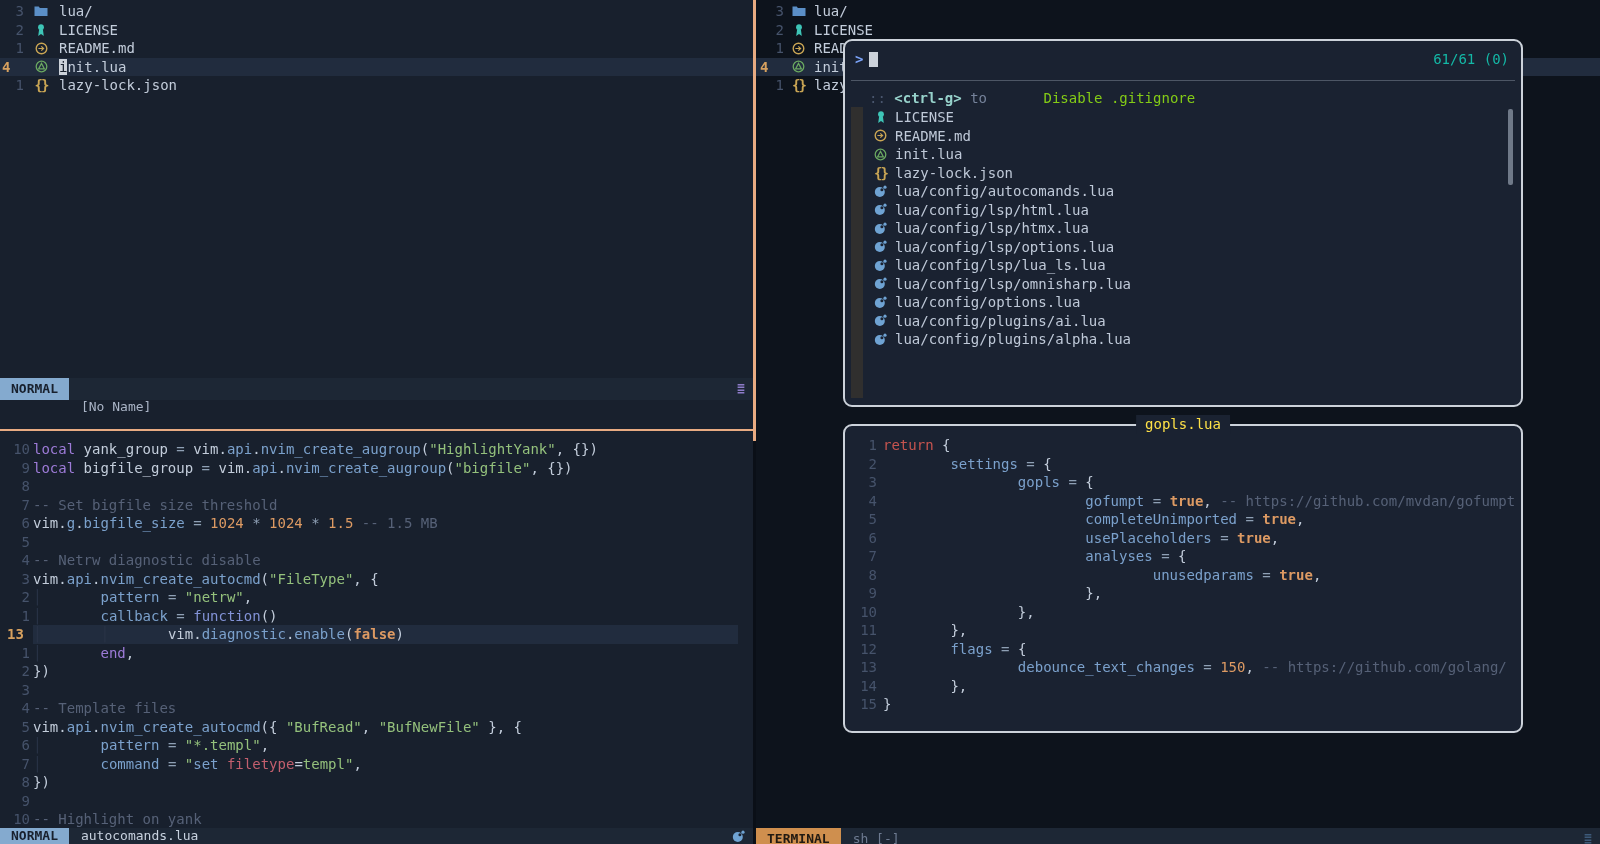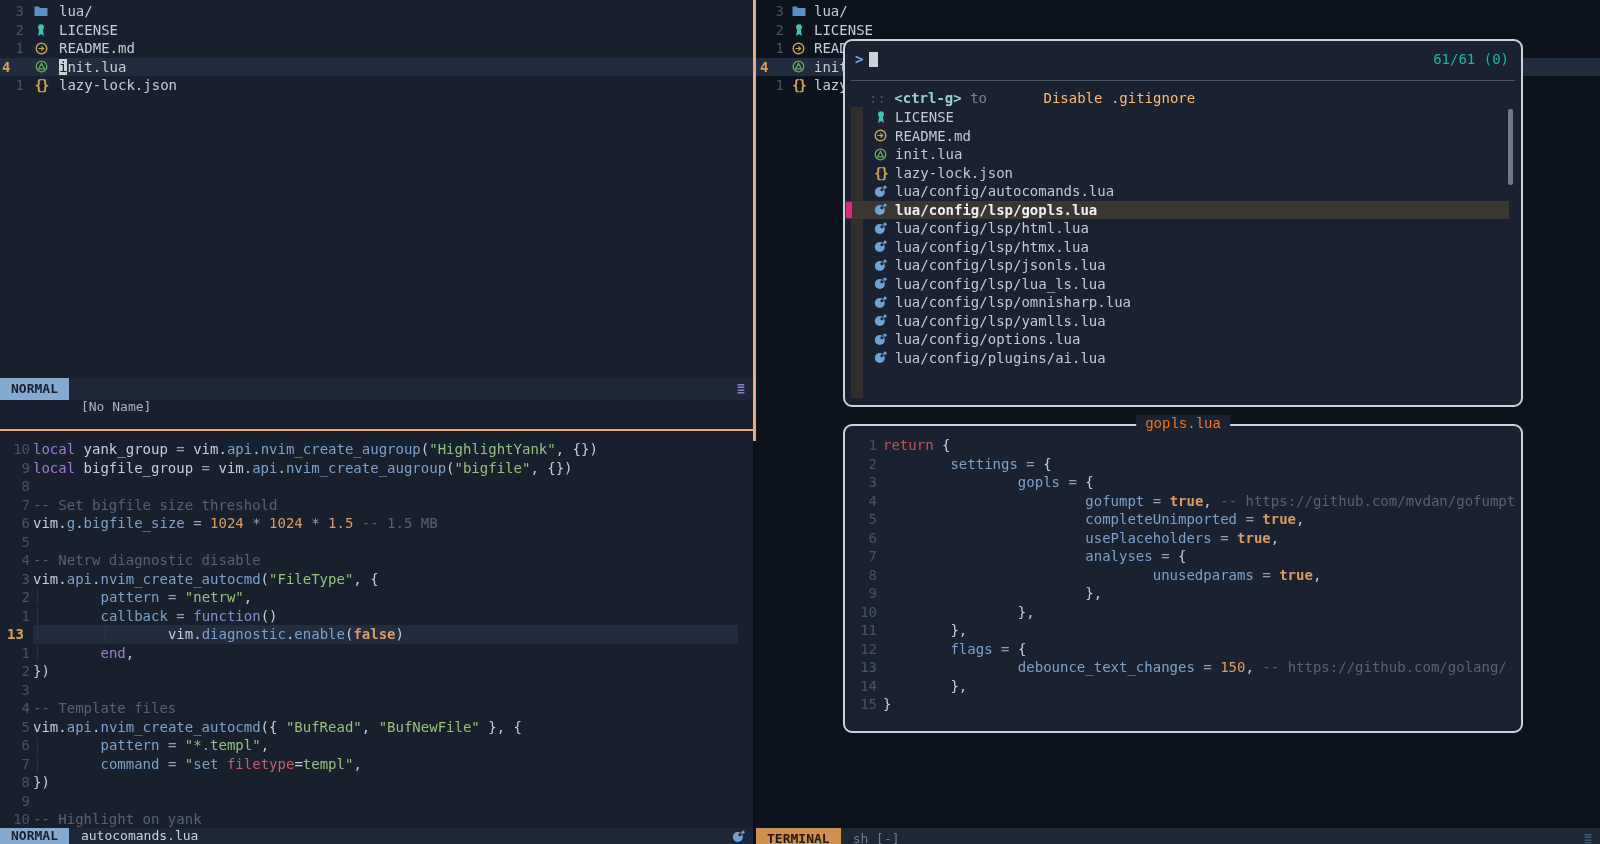--- a/index.html
+++ b/index.html
@@ -59,21 +59,21 @@
   .fzf-header{ position:absolute; left:24px; top:48px; height:18.5px; white-space:pre; }
   .fzf-gutter{ position:absolute; left:6px; width:12px; top:66px; bottom:7px; background:#302f2e; }
   .fzf-list{ position:absolute; left:0; right:0; top:67px; }
   .fzf-row{ position:relative; display:flex; align-items:center; height:18.5px; padding-left:28px; margin-right:12px; color:#bfc9d8; }
   .fzf-row.selected{ background:#3a3631; color:#edf1f6; font-weight:bold; }
   .fzf-row.selected::before{ content:""; position:absolute; left:1px; top:1px; bottom:1px; width:6px; background:#e0267e; }
   .fzf-icon{ width:15px; display:inline-flex; justify-content:center; }
   .fzf-name{ margin-left:7px; white-space:pre; }
   .fzf-scrollbar{ position:absolute; right:8px; top:68px; width:5px; height:76px; background:#6f7988; border-radius:2px; }
   .preview{ left:843px; top:424px; width:680px; height:309px; }
-  .pv-title{ position:absolute; top:-11px; left:50%; transform:translateX(-50%); background:#1a2231; padding:0 9px; color:#f97316; white-space:pre;font-family:Liberation Mono, monospace; }
+  .pv-title{ position:absolute; top:-11px; left:50%; transform:translateX(-50%); background:#1a2231; padding:0 9px; color:#fde047; white-space:pre; }
   .pv-list{ position:absolute; left:0; right:2px; top:10px; }
   .pv-row{ display:flex; height:18.5px; }
   .pv-lnum{ flex:0 0 32px; text-align:right; color:#46536b; }
   .pv-text{ margin-left:6px; flex:1; white-space:pre; overflow:hidden; }
   
   .ic{ display:inline-flex; }
   .icon-json-text{ color:#c9a554; font-weight:bold; letter-spacing:-2px; }
   .tree-glyph{ color:#8d7bc8; font-weight:bold; }
   .list-glyph{ color:#3d5a7a; font-weight:bold; }
 </style>
@@ -299,21 +299,21 @@
   <div class="vsep-dark"></div>
   <div class="hsep-orange"></div>
 
   <div class="popup fzf">
     <div class="fzf-prompt-row">
       <span class="fzf-caret">&gt;</span>
       <span class="fzf-cursor"></span>
       <span class="fzf-counter">61/61 (0)</span>
     </div>
     <div class="fzf-sep"></div>
-    <div class="fzf-header"><span style="color:#49566e;">::</span><span> </span><span style="color:#97d2cb; font-weight:bold;">&lt;ctrl-g&gt;</span><span style="color:#75829a;"> to </span><span style="color:#fdba74;padding-left:48px;">Disable .gitignore</span></div>
+    <div class="fzf-header"><span style="color:#49566e;">::</span><span> </span><span style="color:#97d2cb; font-weight:bold;">&lt;ctrl-g&gt;</span><span style="color:#75829a;"> to </span><span style="color:#84cc16;padding-left:48px;">Disable .gitignore</span></div>
     <div class="fzf-gutter"></div>
     <div class="fzf-list" id="fzf-list">
         <div class="fzf-row">
           <span class="fzf-icon ic">
             <svg width="12" height="14" viewBox="0 0 12 14">
               <circle cx="6" cy="4.2" r="2.9" fill="#3ec5b7"></circle>
               <path d="M4.1 6.4 L3.2 13 L6 10.9 L8.8 13 L7.9 6.4 Z" fill="#3ec5b7"></path>
             </svg>
           </span>
           <span class="fzf-name">LICENSE</span>
@@ -345,30 +345,20 @@
         <div class="fzf-row">
           <span class="fzf-icon ic">
             <svg width="13" height="13" viewBox="0 0 13 13">
               <circle cx="5.8" cy="7" r="5" fill="#6fa3d3"></circle>
               <circle cx="11" cy="2.2" r="1.6" fill="#6fa3d3"></circle>
               <circle cx="7.9" cy="4.7" r="1.5" fill="#1a2231"></circle>
             </svg>
           </span>
           <span class="fzf-name">lua/config/autocomands.lua</span>
         </div>
-        <div class="fzf-row selected">
-          <span class="fzf-icon ic">
-            <svg width="13" height="13" viewBox="0 0 13 13">
-              <circle cx="5.8" cy="7" r="5" fill="#6fa3d3"></circle>
-              <circle cx="11" cy="2.2" r="1.6" fill="#6fa3d3"></circle>
-              <circle cx="7.9" cy="4.7" r="1.5" fill="#1a2231"></circle>
-            </svg>
-          </span>
-          <span class="fzf-name">lua/config/lsp/gopls.lua</span>
-        </div>
         <div class="fzf-row">
           <span class="fzf-icon ic">
             <svg width="13" height="13" viewBox="0 0 13 13">
               <circle cx="5.8" cy="7" r="5" fill="#6fa3d3"></circle>
               <circle cx="11" cy="2.2" r="1.6" fill="#6fa3d3"></circle>
               <circle cx="7.9" cy="4.7" r="1.5" fill="#1a2231"></circle>
             </svg>
           </span>
           <span class="fzf-name">lua/config/lsp/html.lua</span>
         </div>
@@ -383,21 +373,21 @@
           <span class="fzf-name">lua/config/lsp/htmx.lua</span>
         </div>
         <div class="fzf-row">
           <span class="fzf-icon ic">
             <svg width="13" height="13" viewBox="0 0 13 13">
               <circle cx="5.8" cy="7" r="5" fill="#6fa3d3"></circle>
               <circle cx="11" cy="2.2" r="1.6" fill="#6fa3d3"></circle>
               <circle cx="7.9" cy="4.7" r="1.5" fill="#1a2231"></circle>
             </svg>
           </span>
-          <span class="fzf-name">lua/config/lsp/jsonls.lua</span>
+          <span class="fzf-name">lua/config/lsp/options.lua</span>
         </div>
         <div class="fzf-row">
           <span class="fzf-icon ic">
             <svg width="13" height="13" viewBox="0 0 13 13">
               <circle cx="5.8" cy="7" r="5" fill="#6fa3d3"></circle>
               <circle cx="11" cy="2.2" r="1.6" fill="#6fa3d3"></circle>
               <circle cx="7.9" cy="4.7" r="1.5" fill="#1a2231"></circle>
             </svg>
           </span>
           <span class="fzf-name">lua/config/lsp/lua_ls.lua</span>
@@ -413,41 +403,41 @@
           <span class="fzf-name">lua/config/lsp/omnisharp.lua</span>
         </div>
         <div class="fzf-row">
           <span class="fzf-icon ic">
             <svg width="13" height="13" viewBox="0 0 13 13">
               <circle cx="5.8" cy="7" r="5" fill="#6fa3d3"></circle>
               <circle cx="11" cy="2.2" r="1.6" fill="#6fa3d3"></circle>
               <circle cx="7.9" cy="4.7" r="1.5" fill="#1a2231"></circle>
             </svg>
           </span>
-          <span class="fzf-name">lua/config/lsp/yamlls.lua</span>
-        </div>
-        <div class="fzf-row">
-          <span class="fzf-icon ic">
-            <svg width="13" height="13" viewBox="0 0 13 13">
-              <circle cx="5.8" cy="7" r="5" fill="#6fa3d3"></circle>
-              <circle cx="11" cy="2.2" r="1.6" fill="#6fa3d3"></circle>
-              <circle cx="7.9" cy="4.7" r="1.5" fill="#1a2231"></circle>
-            </svg>
-          </span>
           <span class="fzf-name">lua/config/options.lua</span>
         </div>
         <div class="fzf-row">
           <span class="fzf-icon ic">
             <svg width="13" height="13" viewBox="0 0 13 13">
               <circle cx="5.8" cy="7" r="5" fill="#6fa3d3"></circle>
               <circle cx="11" cy="2.2" r="1.6" fill="#6fa3d3"></circle>
               <circle cx="7.9" cy="4.7" r="1.5" fill="#1a2231"></circle>
             </svg>
           </span>
           <span class="fzf-name">lua/config/plugins/ai.lua</span>
+        </div>
+        <div class="fzf-row">
+          <span class="fzf-icon ic">
+            <svg width="13" height="13" viewBox="0 0 13 13">
+              <circle cx="5.8" cy="7" r="5" fill="#6fa3d3"></circle>
+              <circle cx="11" cy="2.2" r="1.6" fill="#6fa3d3"></circle>
+              <circle cx="7.9" cy="4.7" r="1.5" fill="#1a2231"></circle>
+            </svg>
+          </span>
+          <span class="fzf-name">lua/config/plugins/alpha.lua</span>
         </div>
       </div>
     <div class="fzf-scrollbar"></div>
   </div>
 
   <div class="popup preview">
     <div class="pv-title">gopls.lua</div>
     <div class="pv-list" id="pv-list">
         <div class="pv-row">
           <span class="pv-lnum">1</span>

